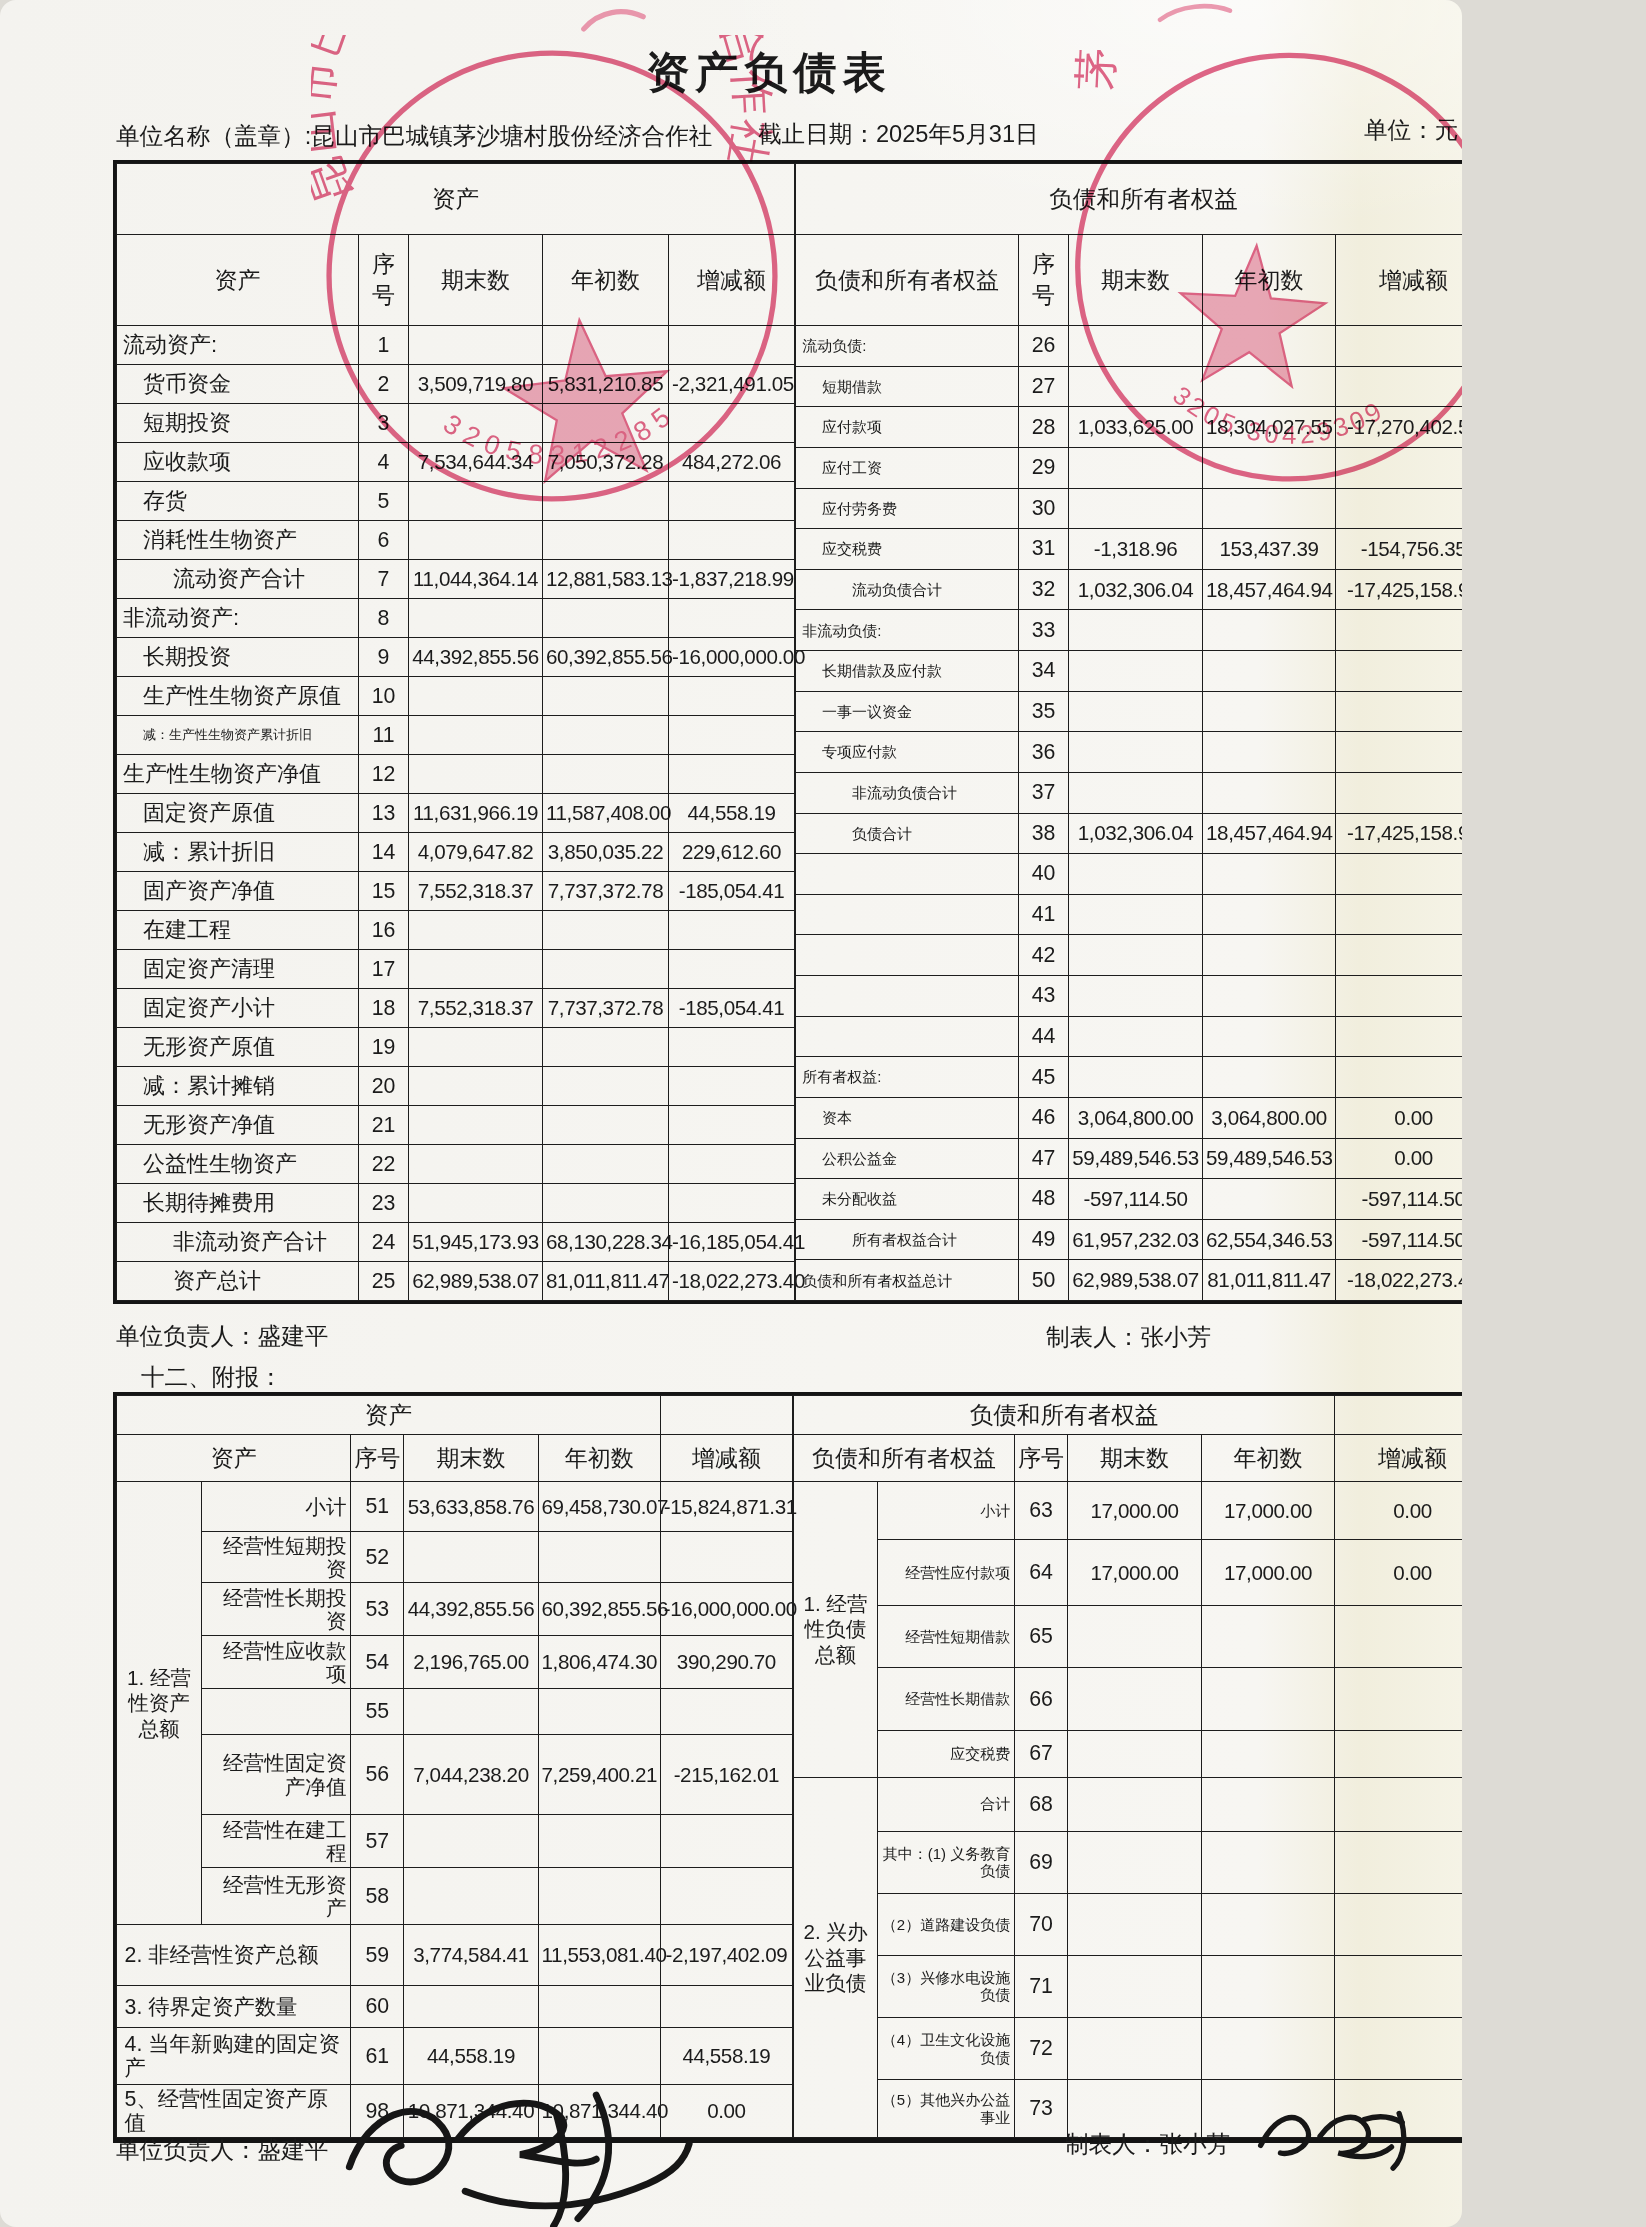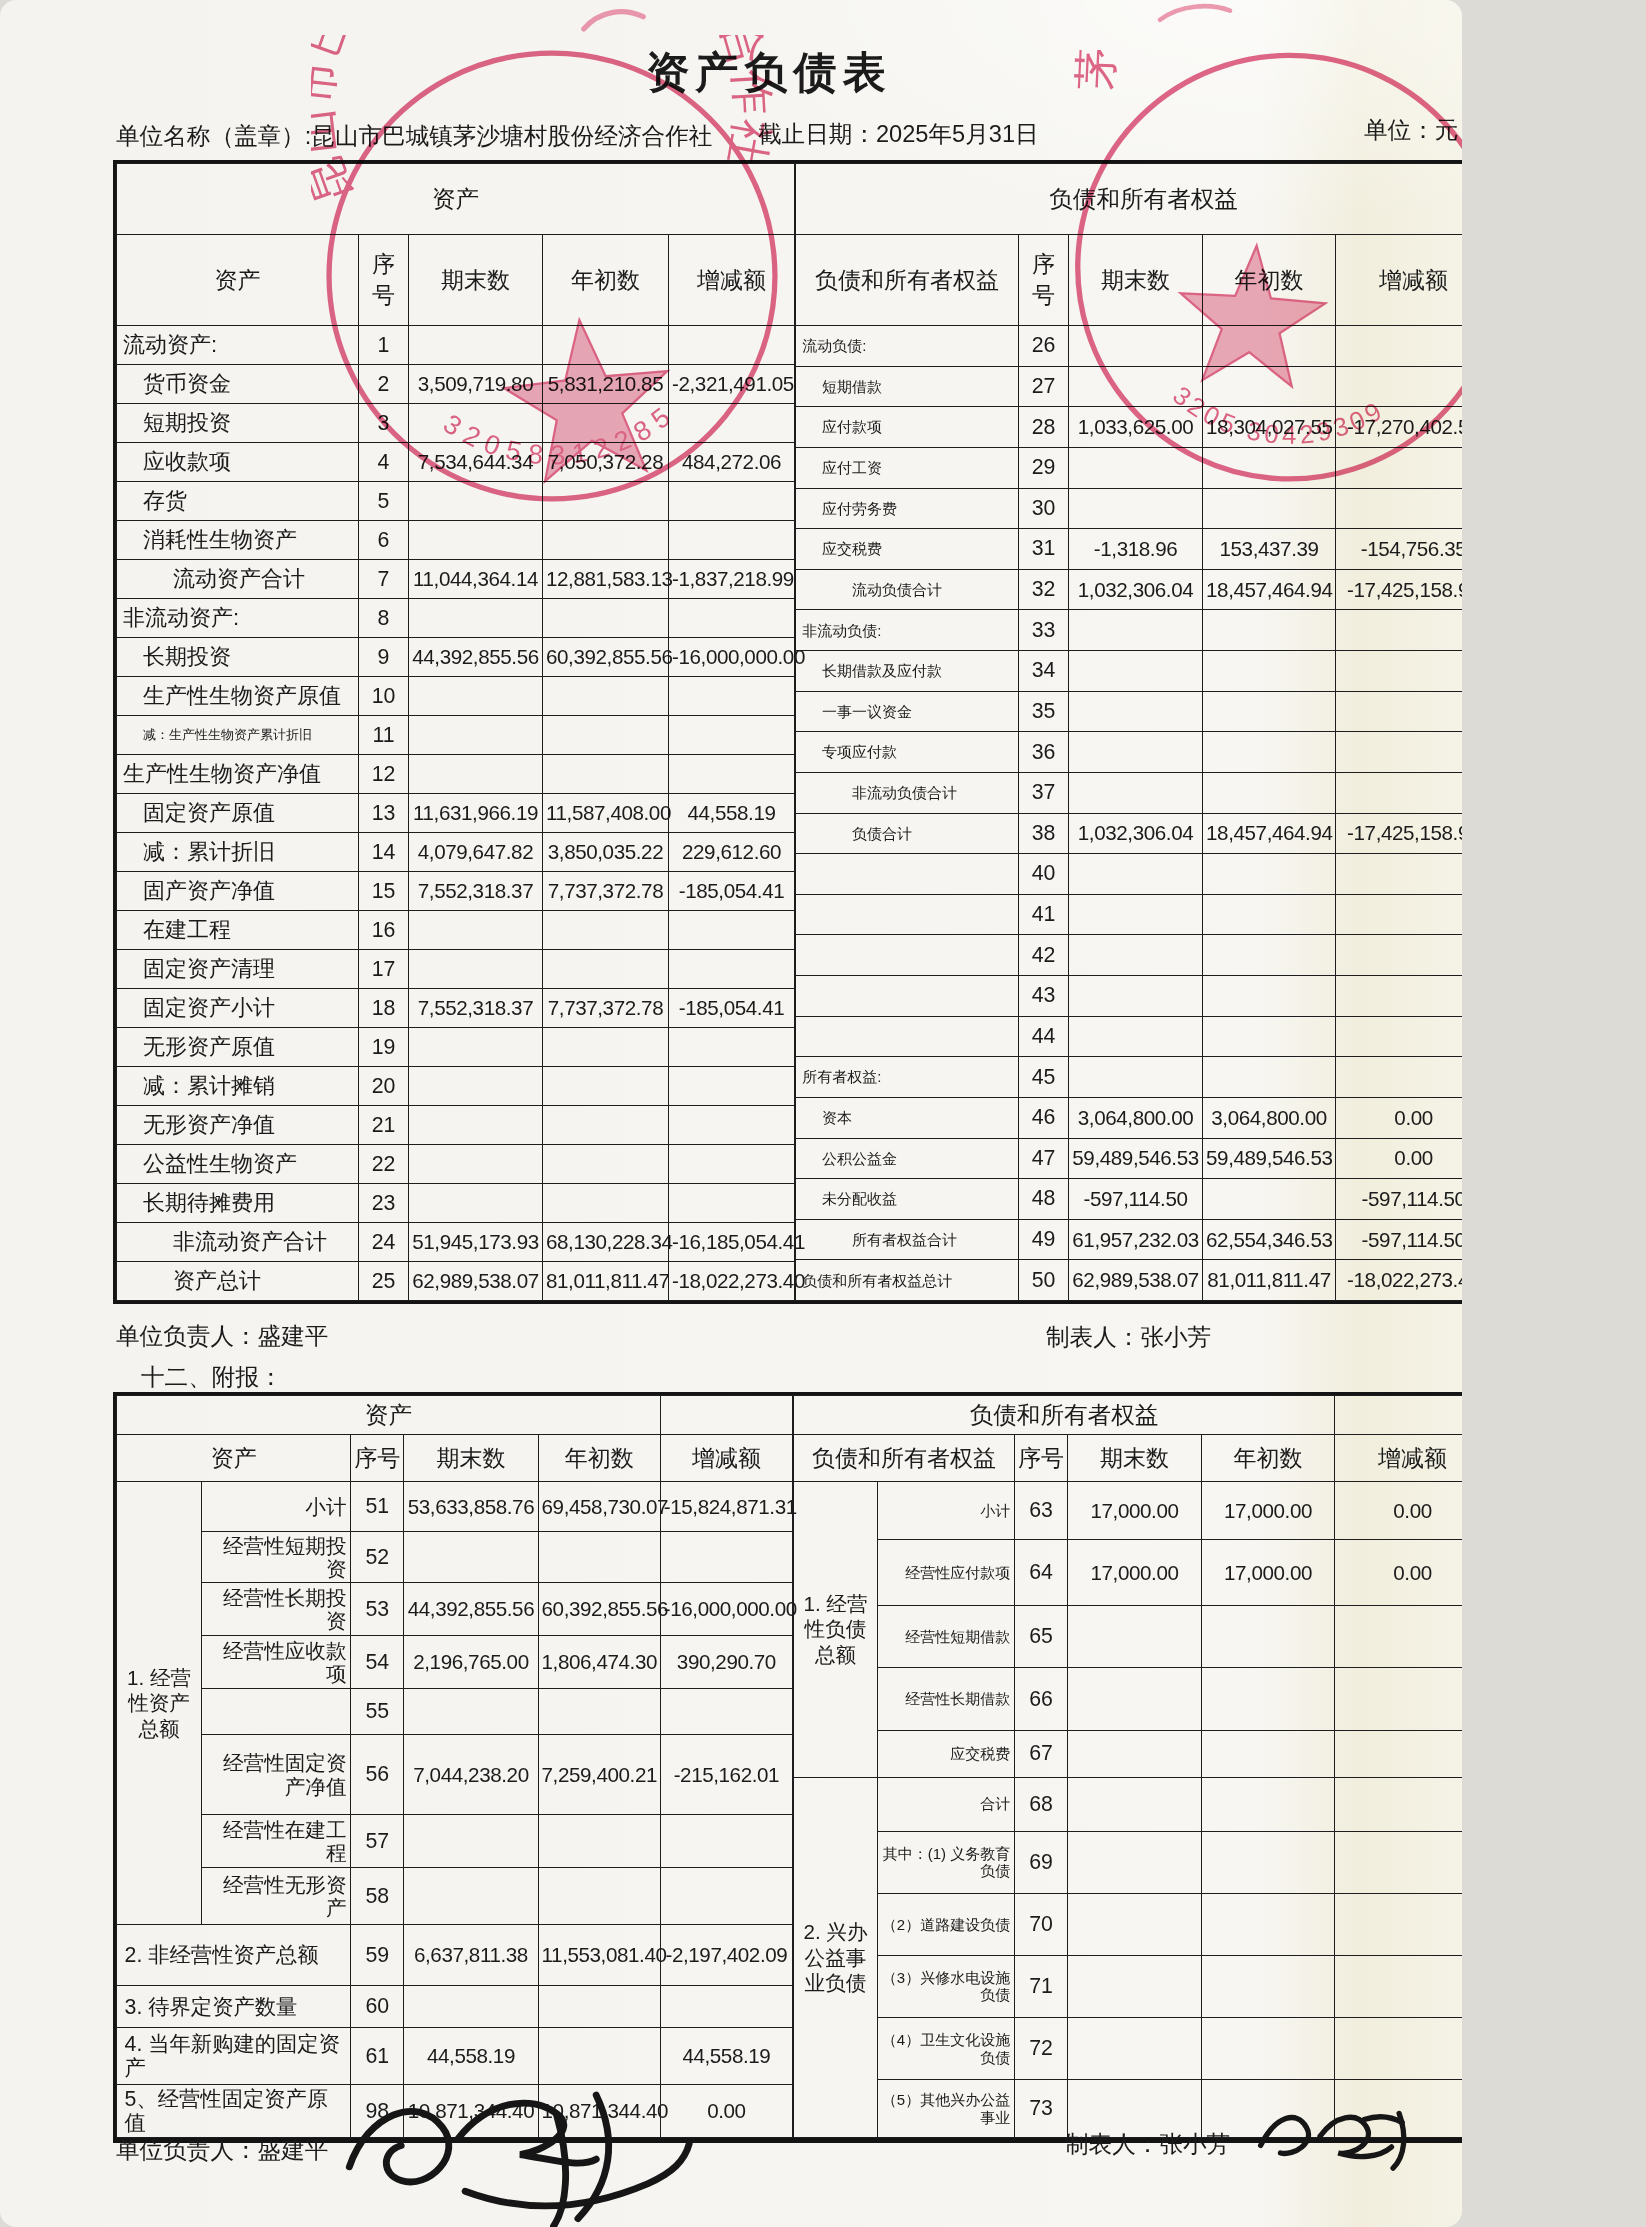--- a/index.html
+++ b/index.html
@@ -532,21 +532,21 @@
           <tr style="height: 57px;">
             <td class="lbl">经营性无形资产</td>
             <td class="no">58</td>
             <td class="num"></td>
             <td class="num"></td>
             <td class="num"></td>
           </tr>
           <tr style="height: 61px;">
             <td class="lbl spanl" colspan="2">2. 非经营性资产总额</td>
             <td class="no">59</td>
-            <td class="num">6,637,811.38</td>
+            <td class="num">3,774,584.41</td>
             <td class="num">11,553,081.40</td>
             <td class="num">-2,197,402.09</td>
           </tr>
           <tr style="height: 42px;">
             <td class="lbl spanl" colspan="2">3. 待界定资产数量</td>
             <td class="no">60</td>
             <td class="num"></td>
             <td class="num"></td>
             <td class="num"></td>
           </tr>

